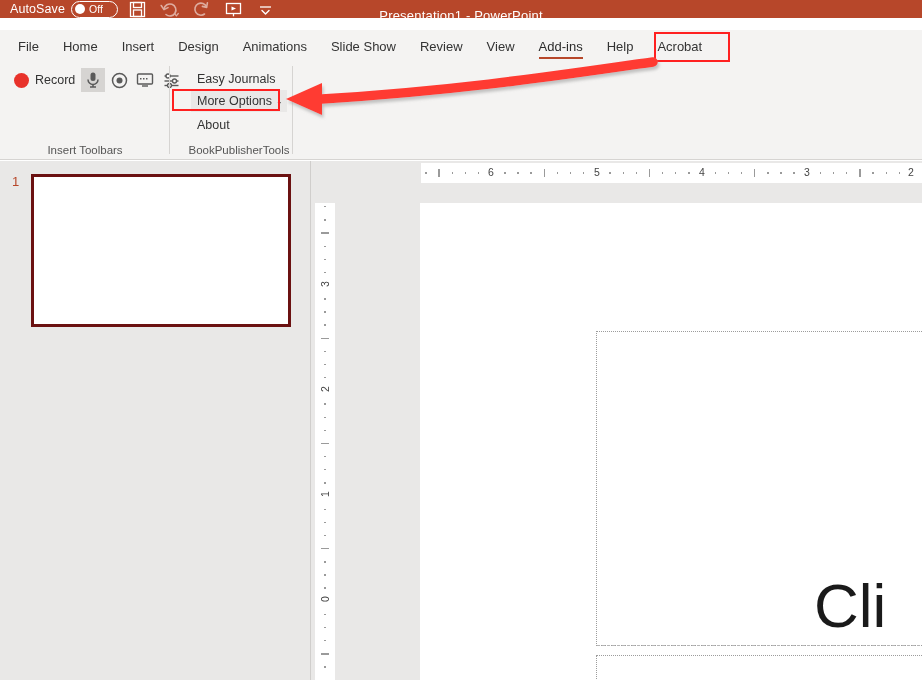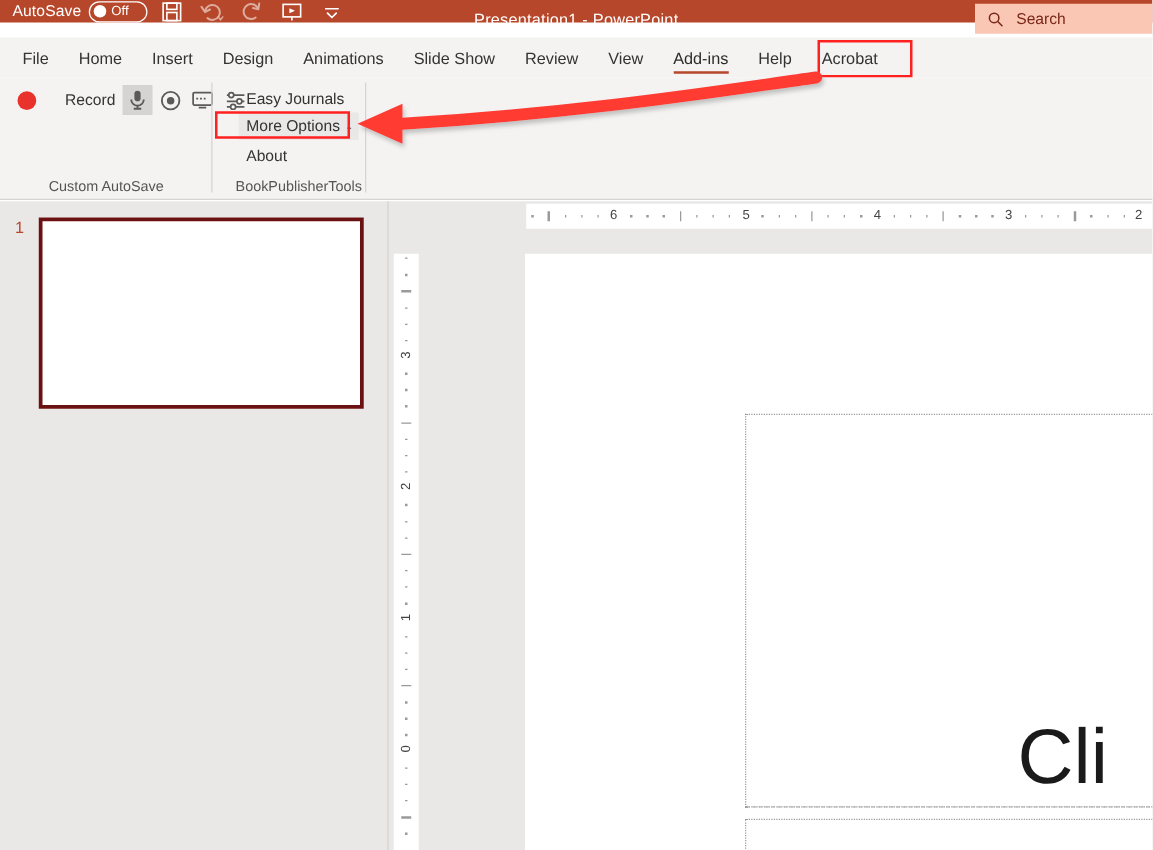--- a/index.html
+++ b/index.html
@@ -94,21 +94,21 @@
   .group-sep {
     position: absolute; top: 4px; width: 1px; height: 88px; background: #D6D4D2;
   }
 
   
   #grp-record { left: 0px; width: 170px; }
   .record-row {
     position: absolute; left: 10px; top: 6px;
     display: flex; align-items: center; gap: 2px;
   }
-  .rec-btn { display: flex; align-items: center; gap: 23px; padding: 2px 4px; }
+  .rec-btn { display: flex; align-items: center; gap: 6px; padding: 2px 4px; }
   .rec-dot { width: 15px; height: 15px; border-radius: 50%; background: #E8322B; }
   .rec-label { font-size: 12.5px; color: #333333; }
   .icon-btn {
     width: 24px; height: 24px; display: flex; align-items: center;
     justify-content: center; color: #5a5a5a;
   }
   .icon-btn.sel { background: #D6D4D2; }
 
   
   #grp-bpt { left: 170px; width: 108px; margin-left: 15px; }
@@ -243,29 +243,20 @@
           <line x1="3" y1="6" x2="14" y2="6" stroke="#fff" stroke-width="1.3"></line>
           <path d="M5 9.5 L8.5 13 L12 9.5" fill="none" stroke="#fff" stroke-width="1.4" stroke-linecap="round" stroke-linejoin="round"></path>
         </svg>
       </div>
     </div>
 
     <div class="title-center">
       <span class="title-text">Presentation1  -  PowerPoint</span>
     </div>
 
-    <div class="searchbox">
-      <span class="mag">
-        <svg width="13" height="13" viewBox="0 0 13 13">
-          <circle cx="5.3" cy="5.3" r="3.8" fill="none" stroke="#7a2718" stroke-width="1.2"></circle>
-          <line x1="8.2" y1="8.2" x2="11.6" y2="11.6" stroke="#7a2718" stroke-width="1.2" stroke-linecap="round"></line>
-        </svg>
-      </span>
-      <span class="sp">Search</span>
-    </div>
   </div>
 
   <div class="tabstrip">
     <div class="tab first">File</div>
     <div class="tab">Home</div>
     <div class="tab">Insert</div>
     <div class="tab">Design</div>
     <div class="tab">Animations</div>
     <div class="tab">Slide Show</div>
     <div class="tab">Review</div>
@@ -314,21 +305,21 @@
           <svg width="17" height="16" viewBox="0 0 17 16">
             <line x1="1.5" y1="4" x2="15.5" y2="4" stroke="#5a5a5a" stroke-width="1.4"></line>
             <line x1="1.5" y1="9" x2="15.5" y2="9" stroke="#5a5a5a" stroke-width="1.4"></line>
             <line x1="1.5" y1="13.5" x2="15.5" y2="13.5" stroke="#5a5a5a" stroke-width="1.4"></line>
             <circle cx="5" cy="4" r="2" fill="#fff" stroke="#5a5a5a" stroke-width="1.4"></circle>
             <circle cx="11.5" cy="9" r="2" fill="#fff" stroke="#5a5a5a" stroke-width="1.4"></circle>
             <circle cx="6.5" cy="13.5" r="2" fill="#fff" stroke="#5a5a5a" stroke-width="1.4"></circle>
           </svg>
         </div>
       </div>
-      <div class="group-label">Custom AutoSave</div>
+      <div class="group-label">Insert Toolbars</div>
       <div class="group-sep" style="right:0;"></div>
     </div>
 
     <div class="ribbon-group" id="grp-bpt">
       <div class="menu-item" id="mi-easy">
         <span>Easy Journals</span>
       </div>
       <div class="menu-item" id="mi-more">
         <span>More Options</span>
         <span class="chev">⌄</span>

